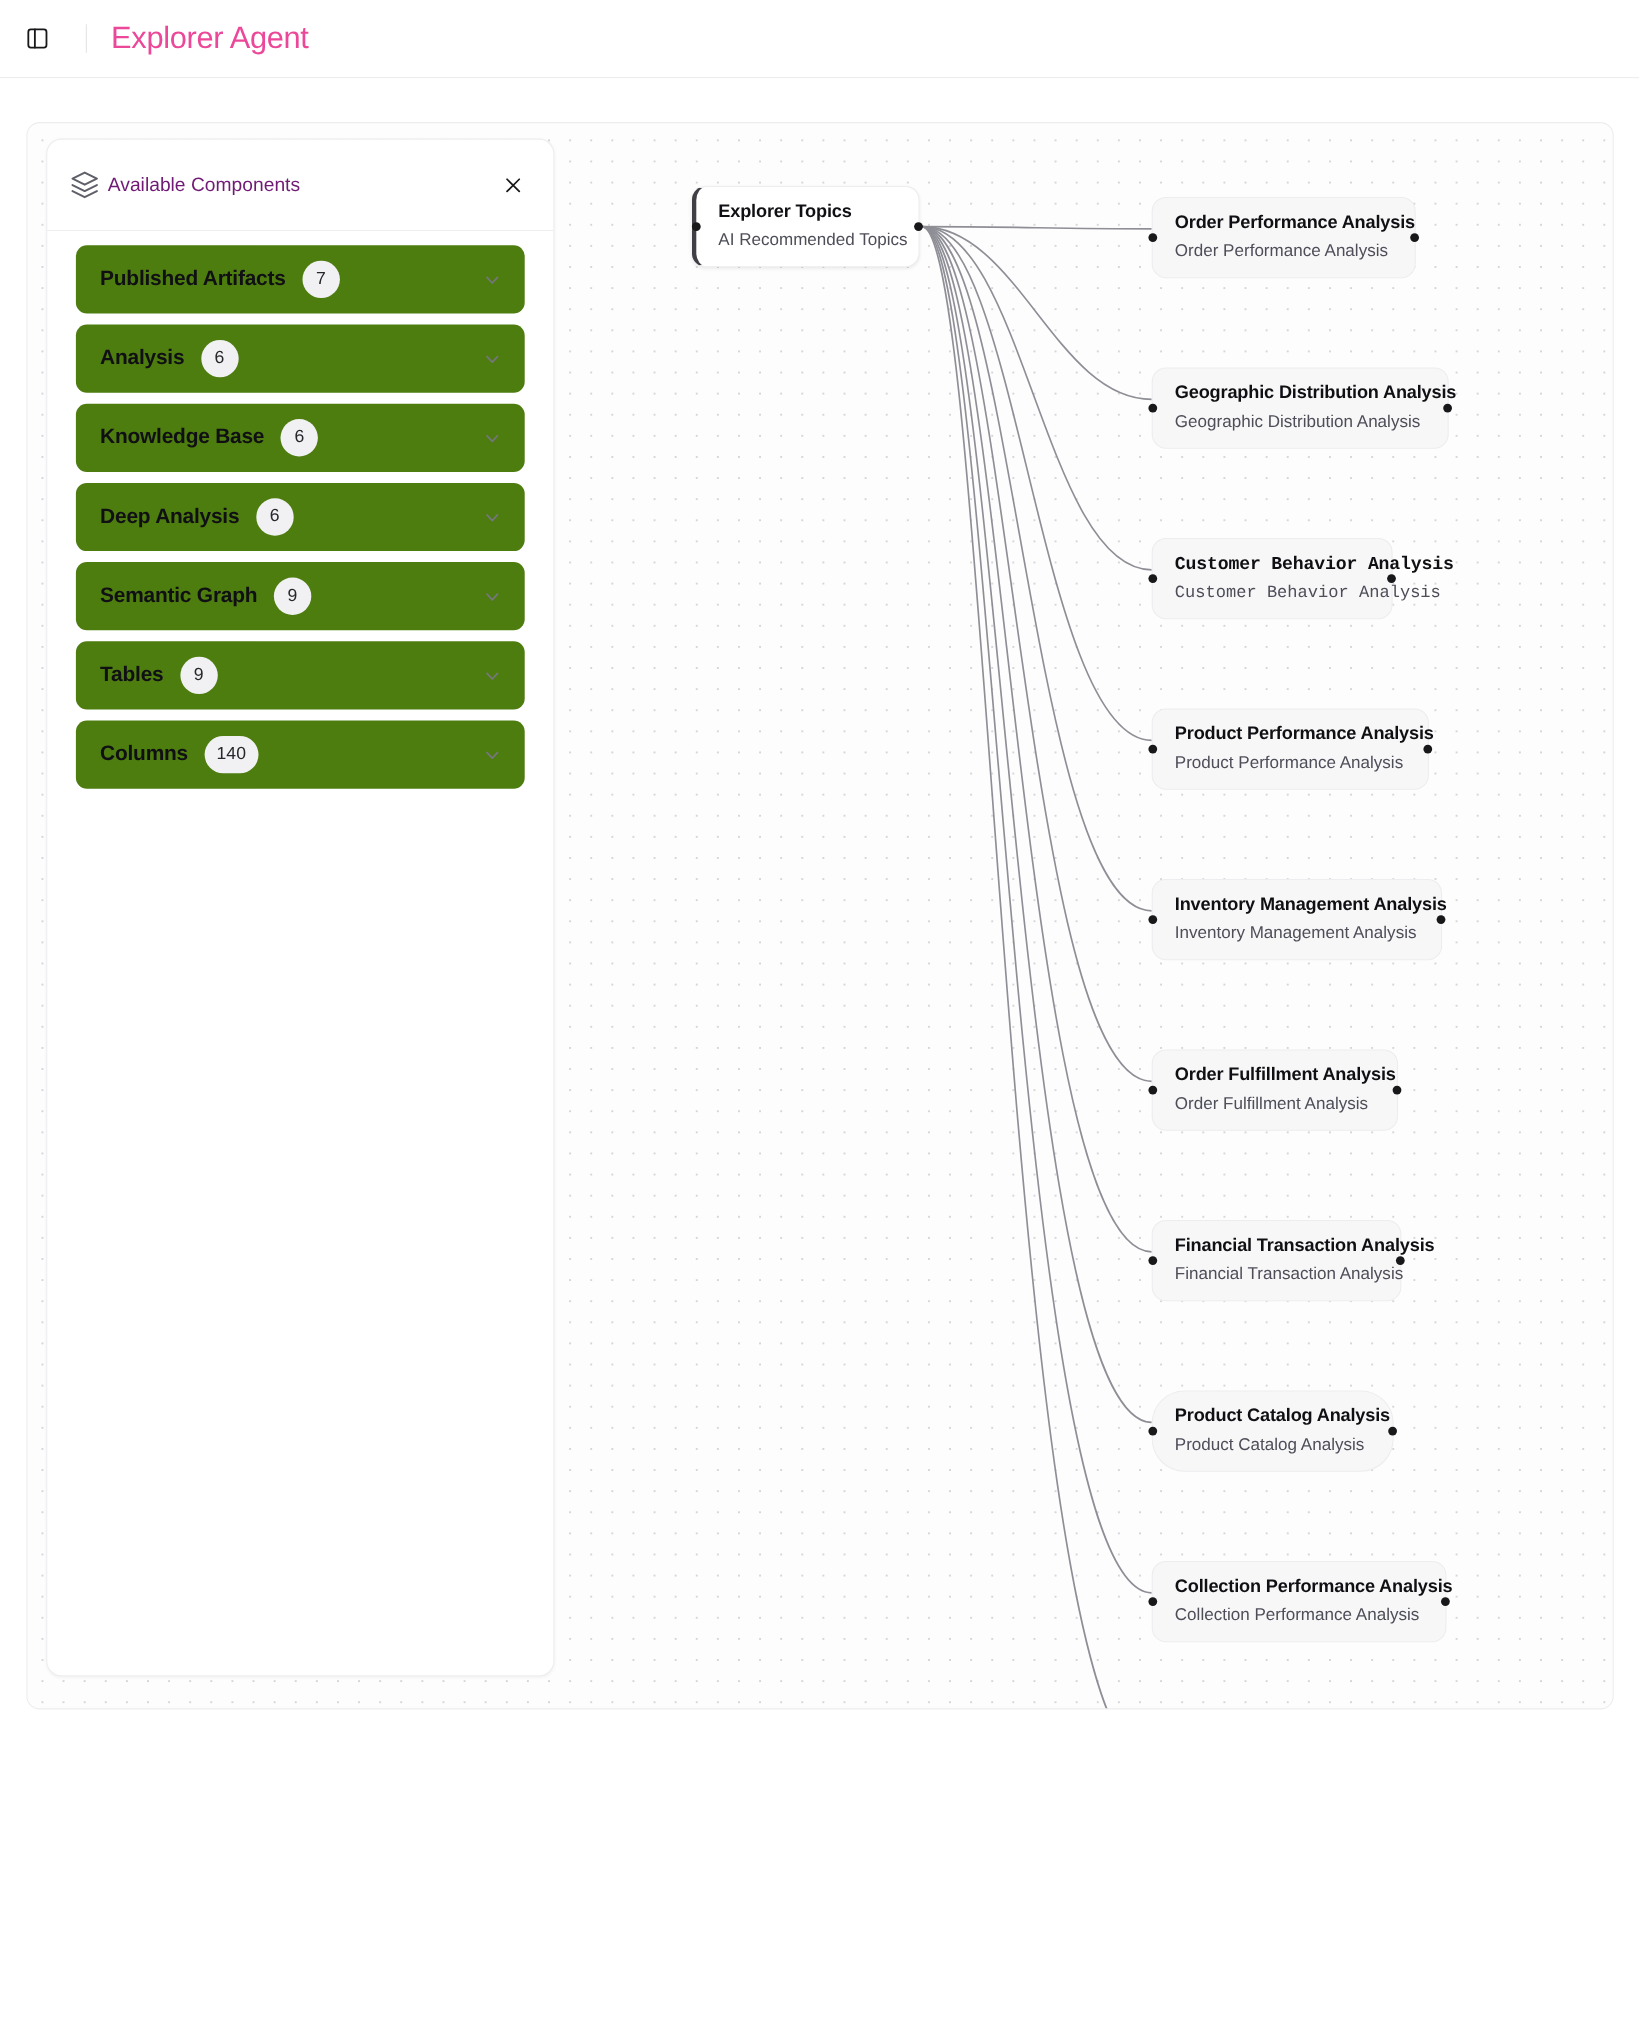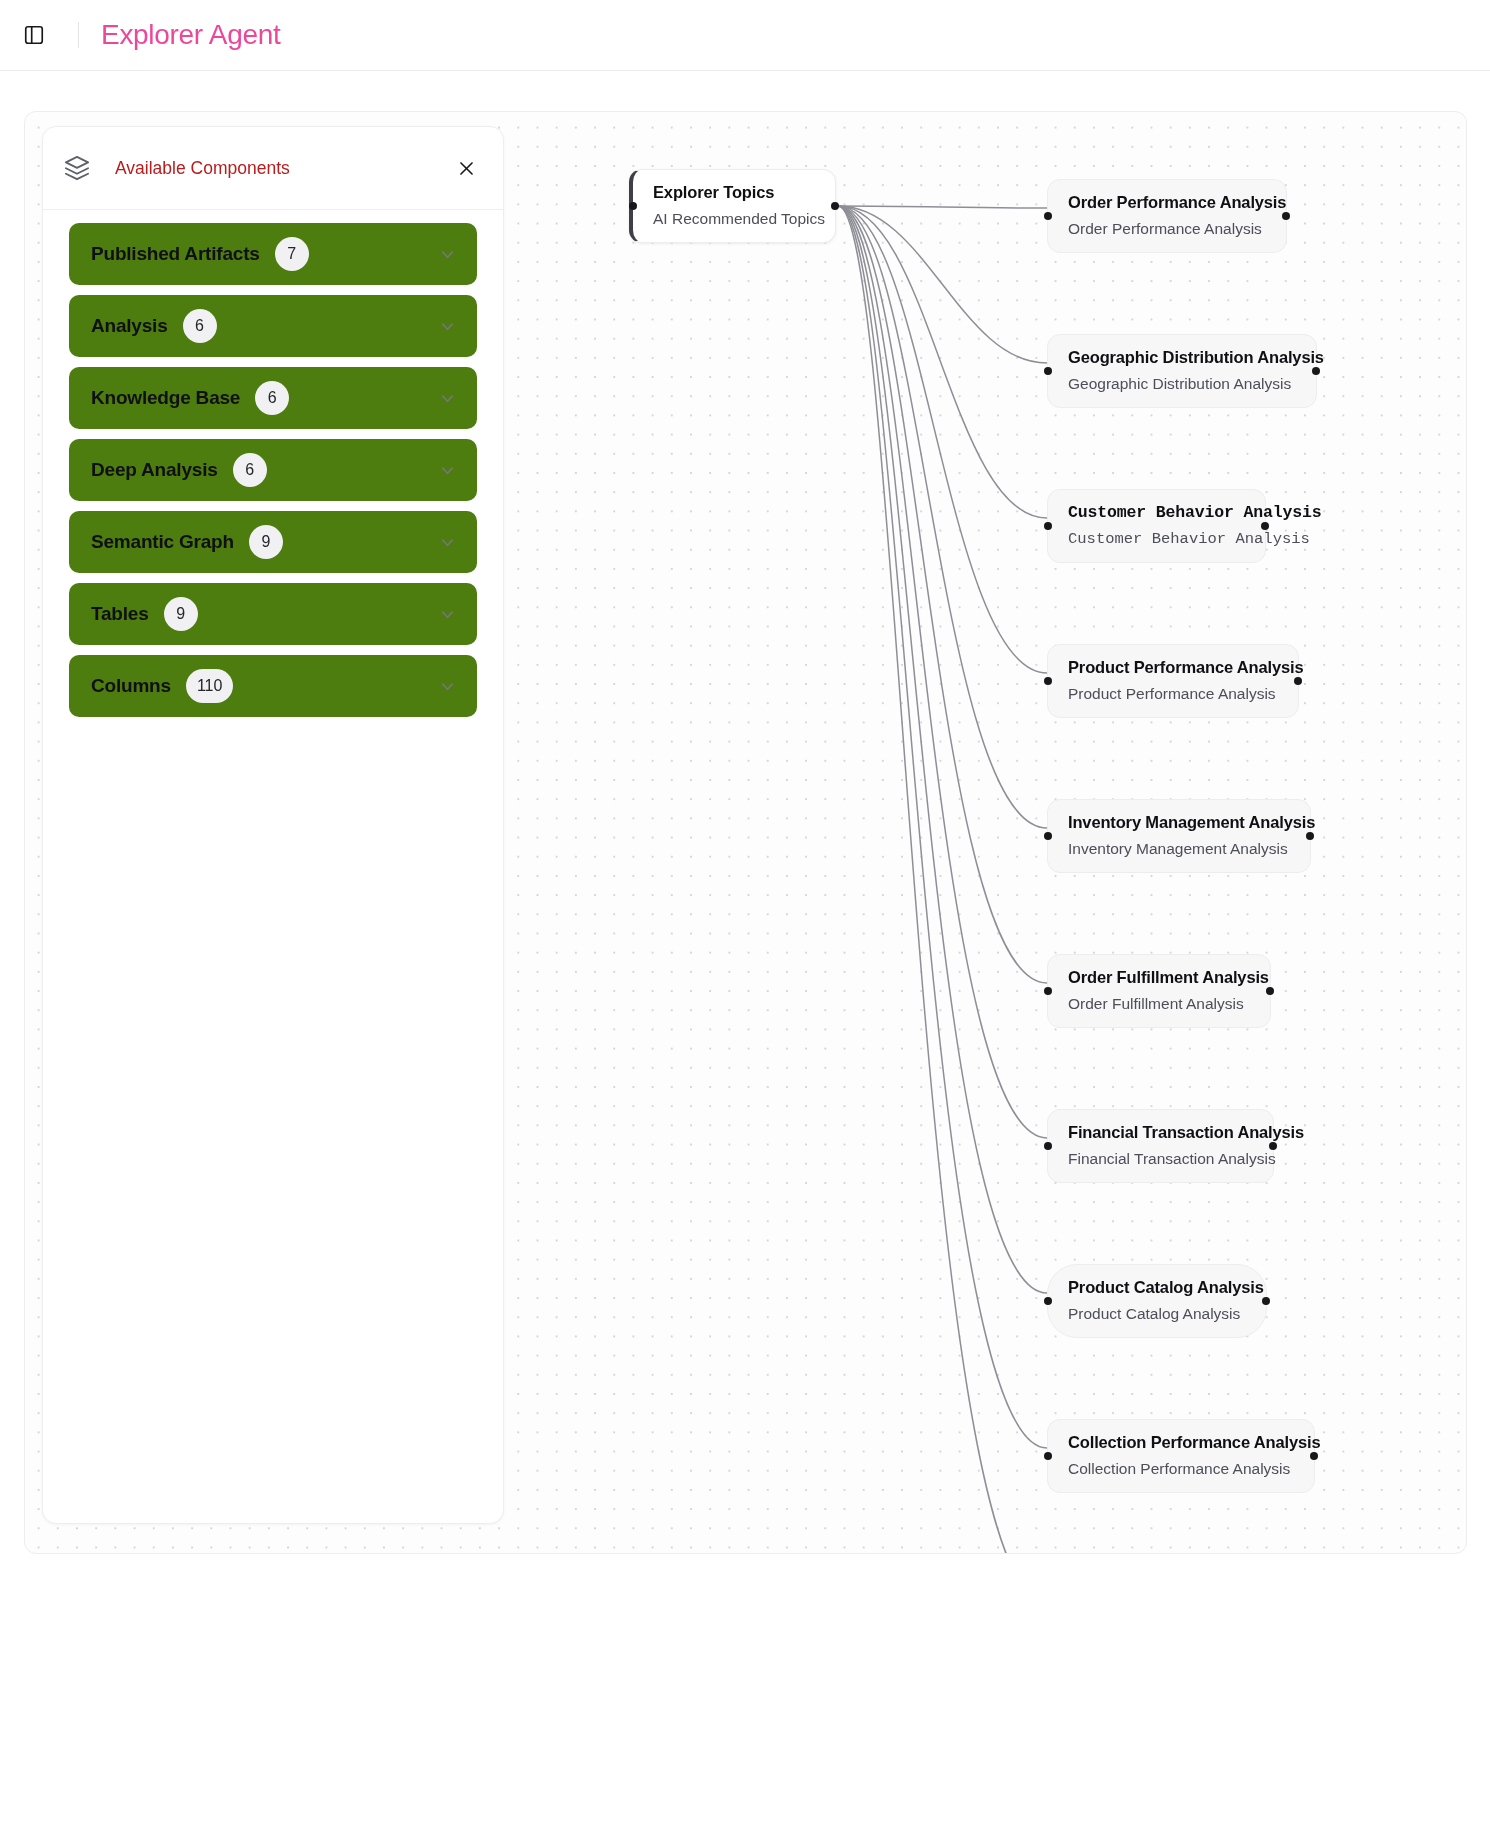--- a/index.html
+++ b/index.html
@@ -62,22 +62,22 @@
     display: flex; flex-direction: column;
   }
   #panel-header {
     height: 83px; flex: 0 0 83px;
     display: flex; align-items: center;
     padding: 0 22px 0 20px;
     border-bottom: 1px solid #eeeef0;
   }
   #layers-icon { width: 28px; height: 28px; flex: 0 0 28px; color: #5f6069; }
   #panel-title {
-    margin-left: 24px;
-    font-size: 17.5px; color: #b91c1c; font-weight: 400;
+    margin-left: 7px;
+    font-size: 17.5px; color: #701a75; font-weight: 400;
   }
   #panel-close {
     margin-left: auto;
     width: 30px; height: 30px;
     display: flex; align-items: center; justify-content: center;
     cursor: pointer; border-radius: 6px; color: #18181b;
   }
   #panel-body { padding: 13px 26px 0 26px; }
 
   .accordion-row {
@@ -252,21 +252,21 @@
         <span class="accordion-count">9</span>
         <span class="accordion-chevron">
           <svg width="19" height="19" viewBox="0 0 24 24" fill="none" stroke="currentColor" stroke-width="2" stroke-linecap="round" stroke-linejoin="round">
               <polyline points="6 9 12 15.5 18 9"></polyline>
             </svg>
         </span>
       </div>
 
       <div class="accordion-row">
         <span class="accordion-label">Columns</span>
-        <span class="accordion-count">110</span>
+        <span class="accordion-count">140</span>
         <span class="accordion-chevron">
           <svg width="19" height="19" viewBox="0 0 24 24" fill="none" stroke="currentColor" stroke-width="2" stroke-linecap="round" stroke-linejoin="round">
               <polyline points="6 9 12 15.5 18 9"></polyline>
             </svg>
         </span>
       </div>
 
     </div>
   </div>
 

